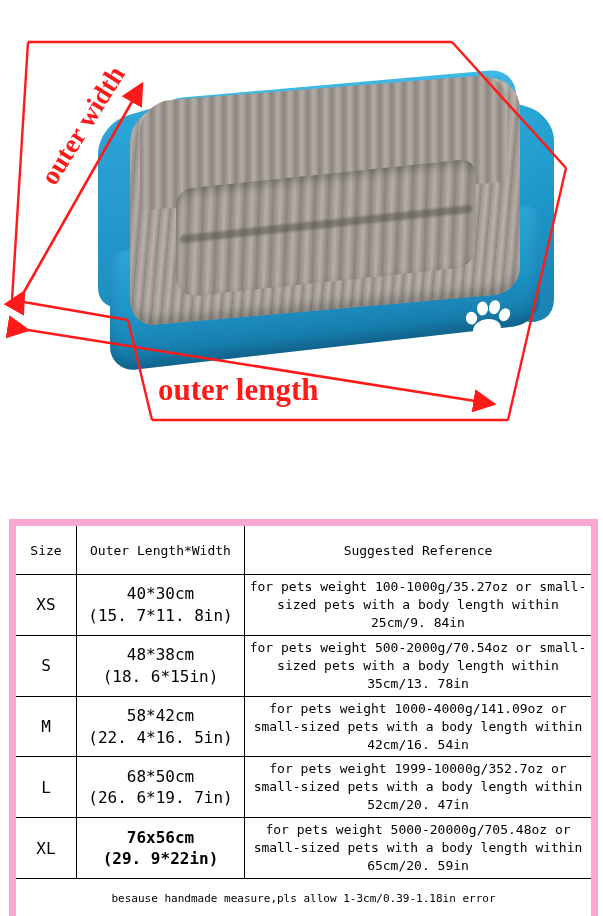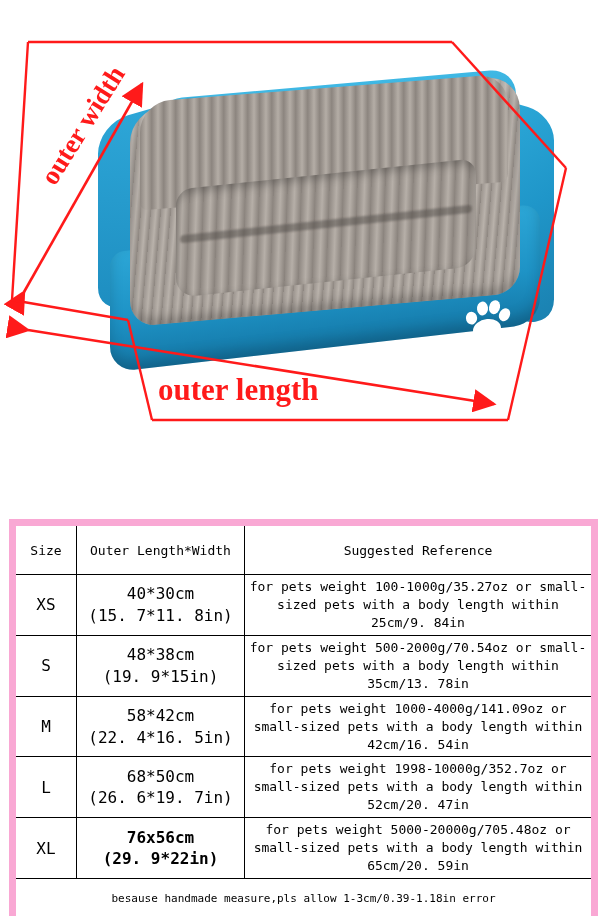--- a/index.html
+++ b/index.html
@@ -315,39 +315,39 @@
           <td class="dim-cell">
             <div>40*30cm</div>
             <div>(15. 7*11. 8in)</div>
           </td>
           <td class="ref-cell">for pets weight 100-1000g/35.27oz or small-sized pets with a body length within 25cm/9. 84in</td>
         </tr>
         <tr class="row-s">
           <td class="size-cell">S</td>
           <td class="dim-cell">
             <div>48*38cm</div>
-            <div>(19. 9*15in)</div>
+            <div>(18. 6*15in)</div>
           </td>
           <td class="ref-cell">for pets weight 500-2000g/70.54oz or small-sized pets with a body length within 35cm/13. 78in</td>
         </tr>
         <tr class="row-m">
           <td class="size-cell">M</td>
           <td class="dim-cell">
             <div>58*42cm</div>
             <div>(22. 4*16. 5in)</div>
           </td>
           <td class="ref-cell">for pets weight 1000-4000g/141.09oz or small-sized pets with a body length within 42cm/16. 54in</td>
         </tr>
         <tr class="row-l">
           <td class="size-cell">L</td>
           <td class="dim-cell">
             <div>68*50cm</div>
             <div>(26. 6*19. 7in)</div>
           </td>
-          <td class="ref-cell">for pets weight 1998-10000g/352.7oz or small-sized pets with a body length within 52cm/20. 47in</td>
+          <td class="ref-cell">for pets weight 1999-10000g/352.7oz or small-sized pets with a body length within 52cm/20. 47in</td>
         </tr>
         <tr class="row-xl">
           <td class="size-cell">XL</td>
           <td class="dim-cell">
             <div>76x56cm</div>
             <div>(29. 9*22in)</div>
           </td>
           <td class="ref-cell">for pets weight 5000-20000g/705.48oz or small-sized pets with a body length within 65cm/20. 59in</td>
         </tr>
         <tr>

